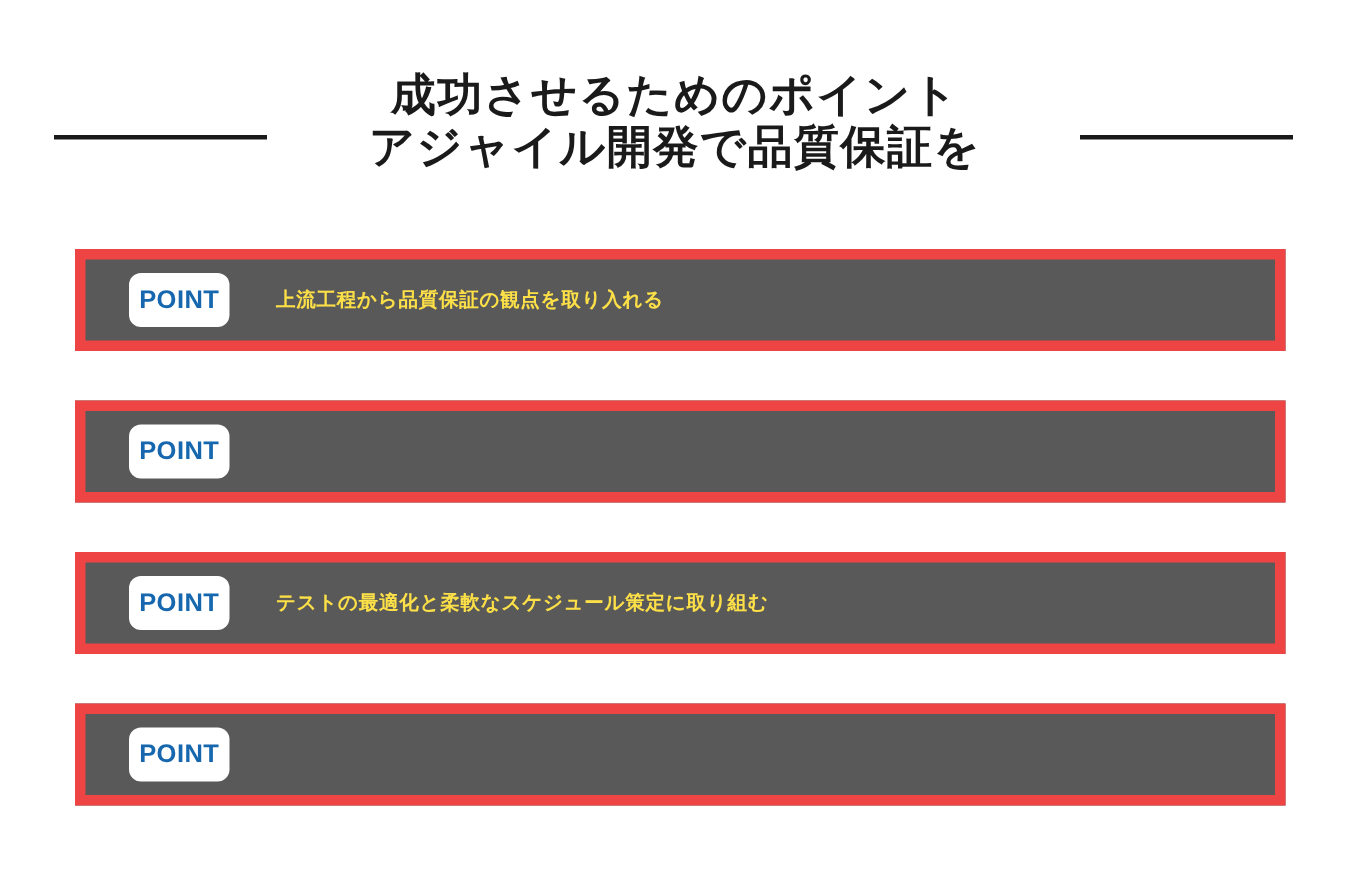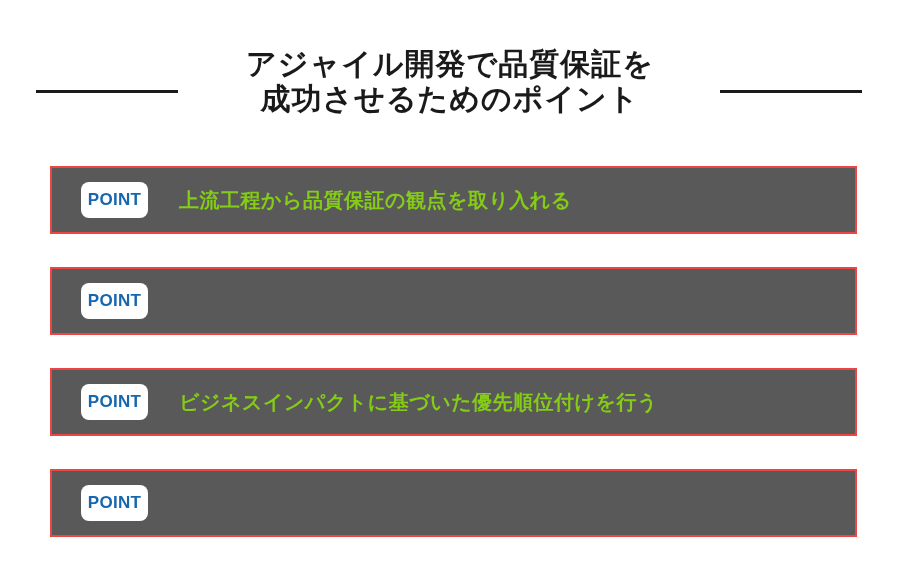--- a/index.html
+++ b/index.html
@@ -43,21 +43,21 @@
     top: 166px;
     left: 50px;
     width: 807px;
   }
   .point-row {
     box-sizing: border-box;
     width: 807px;
     height: 68px;
     margin-bottom: 33px;
     background: #595959;
-    border: 2px solid #ef4444;
+    border: 7px solid #ef4444;
     display: flex;
     align-items: center;
   }
   .point-badge {
     box-sizing: border-box;
     margin-left: 29px;
     width: 67px;
     height: 36px;
     background: #ffffff;
     border-radius: 8px;
@@ -65,54 +65,54 @@
     align-items: center;
     justify-content: center;
     color: #1667ae;
     font-weight: bold;
     font-size: 17px;
     letter-spacing: 0.3px;
     flex: 0 0 auto;
   }
   .point-text {
     margin-left: 31px;
-    color: #84cc16;
+    color: #fde047;
     font-weight: bold;
-    font-size: 20px;
+    font-size: 13px;
     letter-spacing: 0.5px;
     white-space: nowrap;
   }
 </style>
 </head>
 <body>
 
 <div class="canvas">
 
   <div class="accent-line left"></div>
   <div class="accent-line right"></div>
 
   <div class="title-block">
+    <div>成功させるためのポイント</div>
     <div>アジャイル開発で品質保証を</div>
-    <div>成功させるためのポイント</div>
   </div>
 
   <div class="points">
 
     <div class="point-row">
       <div class="point-badge">POINT</div>
       <div class="point-text">上流工程から品質保証の観点を取り入れる</div>
     </div>
 
     <div class="point-row">
       <div class="point-badge">POINT</div>
     </div>
 
     <div class="point-row">
       <div class="point-badge">POINT</div>
-      <div class="point-text">ビジネスインパクトに基づいた優先順位付けを行う</div>
+      <div class="point-text">テストの最適化と柔軟なスケジュール策定に取り組む</div>
     </div>
 
     <div class="point-row">
       <div class="point-badge">POINT</div>
     </div>
 
   </div>
 
 </div>
 

